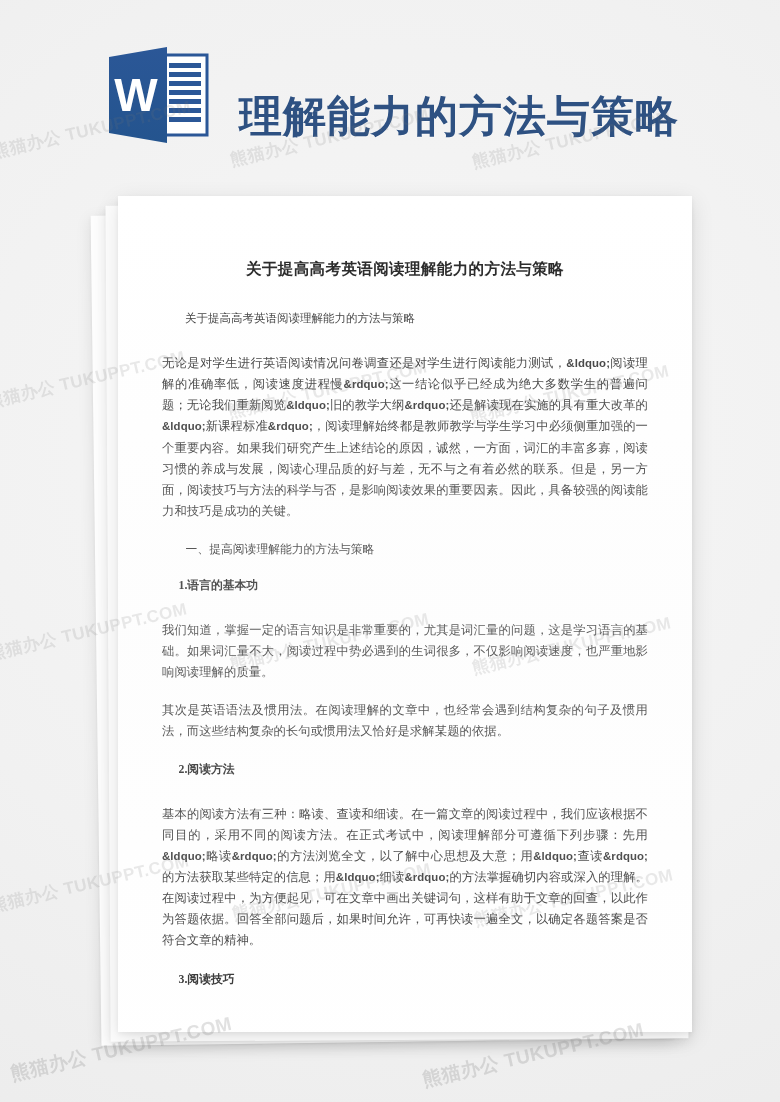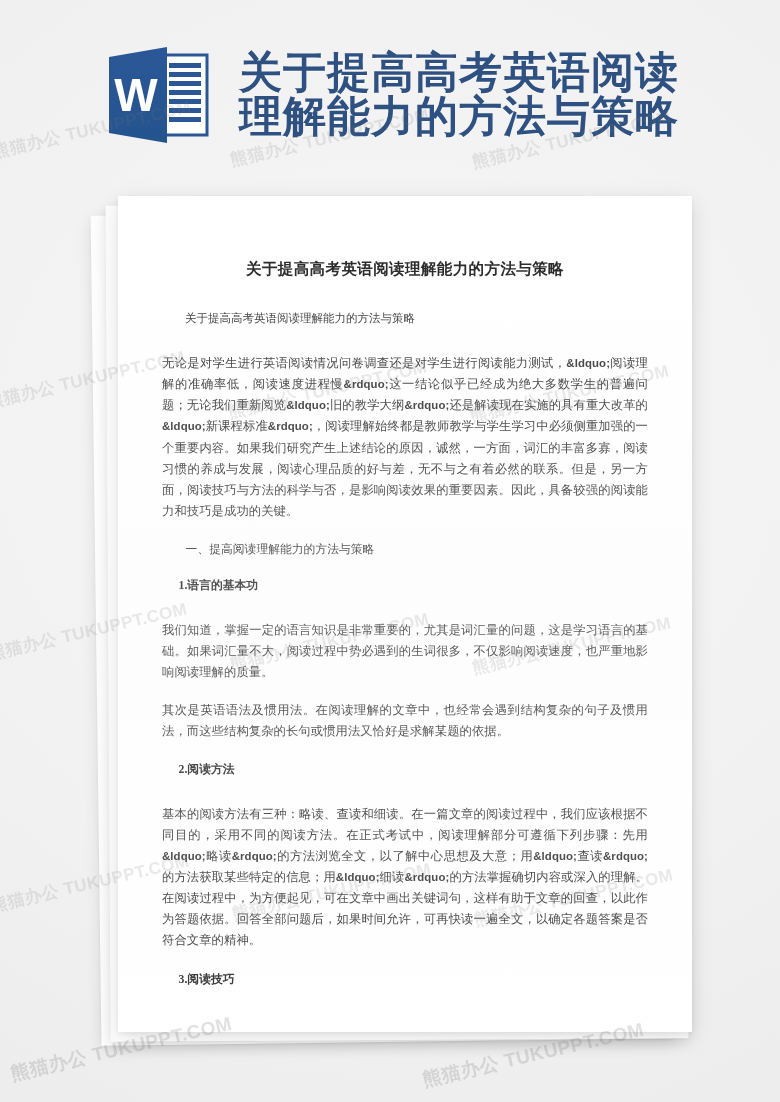--- a/index.html
+++ b/index.html
@@ -203,21 +203,21 @@
           <rect x="68" y="56" width="32" height="5"></rect>
           <rect x="68" y="65" width="32" height="5"></rect>
           <rect x="68" y="74" width="32" height="5"></rect>
         </g>
 
         <polygon points="8,14 66,4 66,100 8,90" fill="url(#wgrad)"></polygon>
         <text x="35" y="68" font-family="'Liberation Sans', sans-serif" font-size="46" font-weight="700" fill="#ffffff" text-anchor="middle">W</text>
       </svg>
     </div>
 
-    <div class="hdr-title"><span>关于提高高考英语阅读</span><br><span>理解能力的方法与策略</span></div>
+    <div class="hdr-title"><br><span>理解能力的方法与策略</span></div>
   </div>
 </div>
 
 <div class="doc-stack">
 
   <div class="sheet-back"></div>
   <div class="sheet-mid"></div>
 
   <div class="sheet-front">
     <div class="doc-body">

